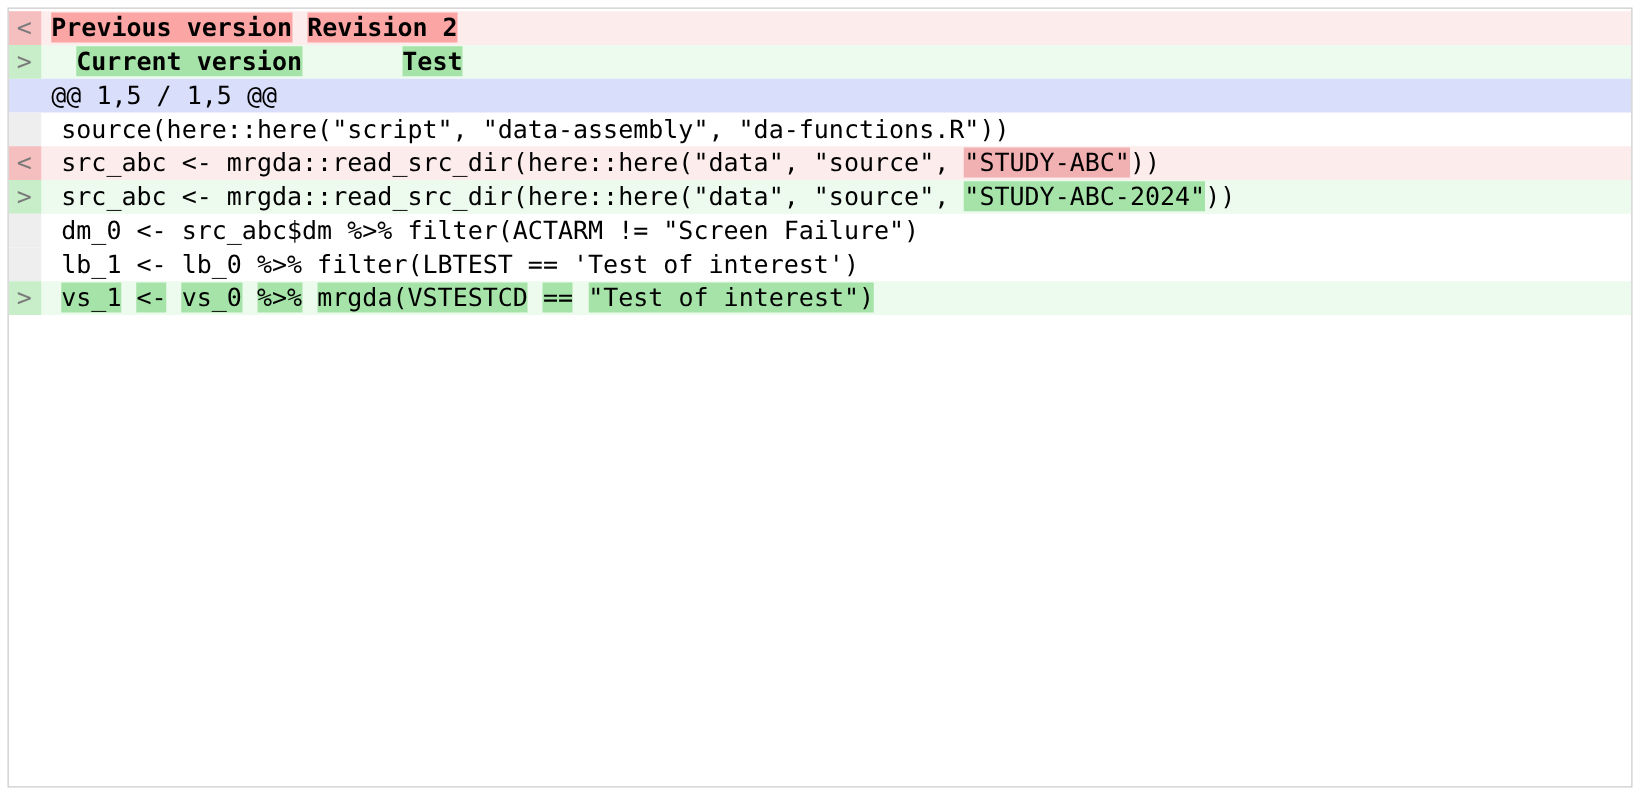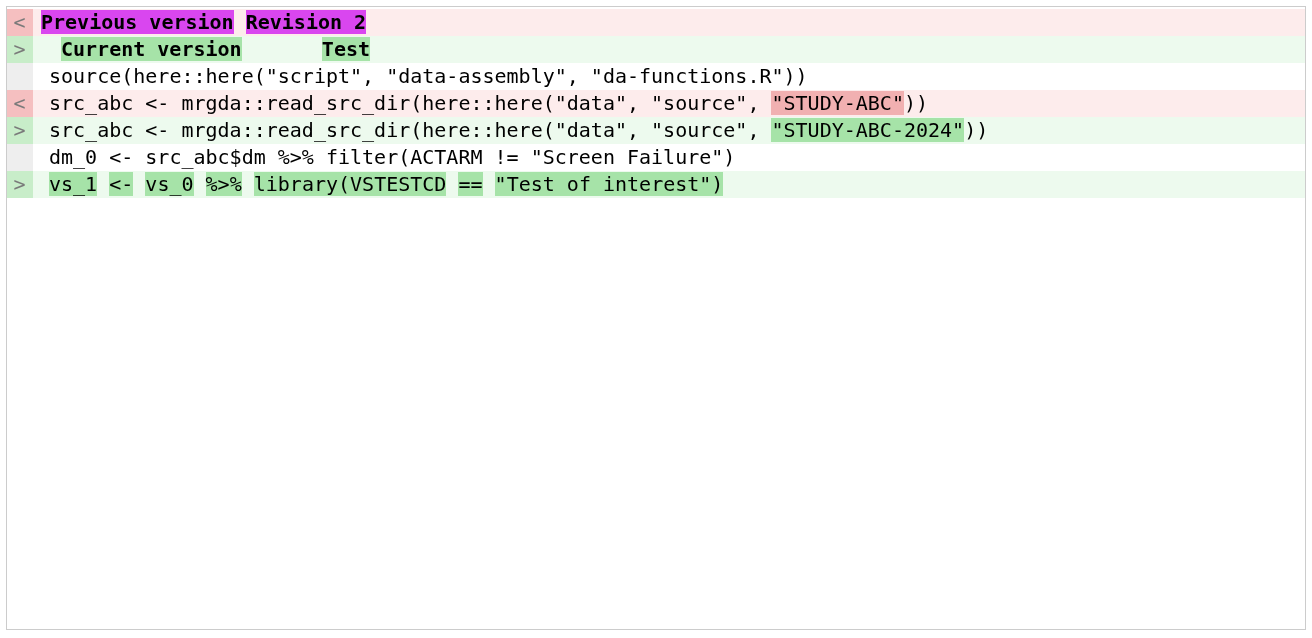--- a/index.html
+++ b/index.html
@@ -44,41 +44,45 @@
     flex: 1 1 auto;
     padding-left: 8px;
   }
   
   .row.header-prev { background: #fdecec; }
   .row.header-cur  { background: #edfaee; }
   .row.hunk        { background: #d9defb; }
   .row.del-line    { background: #fdecec; }
   .row.add-line    { background: #edfaee; }
   
-  .hl-prev-strong { background: #d946ef; font-weight: bold; }
+  .hl-prev-strong { background: #fca5a5; font-weight: bold; }
   .hl-cur-strong  { background: #a6e3a8; font-weight: bold; margin-left: 20px; }
   .hl-del         { background: #f1b0b1; }
   .hl-add         { background: #a6e3a8; }
   .bold { font-weight: bold; }
 </style>
 </head>
 <body>
 
 <div class="frame">
 
   <div class="row header-prev">
     <div class="gut prev">&lt;</div>
     <div class="content"><span class="hl-prev-strong">Previous version</span><span class="bold"> </span><span class="hl-prev-strong">Revision 2</span></div>
   </div>
 
   <div class="row header-cur">
     <div class="gut cur">&gt;</div>
     <div class="content"><span class="hl-cur-strong">Current version</span><span class="bold">     </span><span class="hl-cur-strong">Test</span></div>
   </div>
 
+  <div class="row hunk">
+    <div class="gut"></div>
+    <div class="content">@@ 1,5 / 1,5 @@</div>
+  </div>
 
   <div class="row">
     <div class="gut none"></div>
     <div class="pad"></div>
     <div class="content">source(here::here("script", "data-assembly", "da-functions.R"))</div>
   </div>
 
   <div class="row del-line">
     <div class="gut prev">&lt;</div>
     <div class="pad"></div>
@@ -91,20 +95,25 @@
     <div class="content"><span>src_abc &lt;- mrgda::read_src_dir(here::here("data", "source", </span><span class="hl-add">"STUDY-ABC-2024"</span><span>))</span></div>
   </div>
 
   <div class="row">
     <div class="gut none"></div>
     <div class="pad"></div>
     <div class="content">dm_0 &lt;- src_abc$dm %&gt;% filter(ACTARM != "Screen Failure")</div>
   </div>
 
 
+  <div class="row">
+    <div class="gut none"></div>
+    <div class="pad"></div>
+    <div class="content">lb_1 &lt;- lb_0 %&gt;% filter(LBTEST == 'Test of interest')</div>
+  </div>
 
   <div class="row add-line">
     <div class="gut cur">&gt;</div>
     <div class="pad"></div>
-    <div class="content"><span class="hl-add">vs_1</span><span> </span><span class="hl-add">&lt;-</span><span> </span><span class="hl-add">vs_0</span><span> </span><span class="hl-add">%&gt;%</span><span> </span><span class="hl-add">library(VSTESTCD</span><span> </span><span class="hl-add">==</span><span> </span><span class="hl-add">"Test of interest")</span></div>
+    <div class="content"><span class="hl-add">vs_1</span><span> </span><span class="hl-add">&lt;-</span><span> </span><span class="hl-add">vs_0</span><span> </span><span class="hl-add">%&gt;%</span><span> </span><span class="hl-add">mrgda(VSTESTCD</span><span> </span><span class="hl-add">==</span><span> </span><span class="hl-add">"Test of interest")</span></div>
   </div>
 
 </div>
 
 </body></html>

